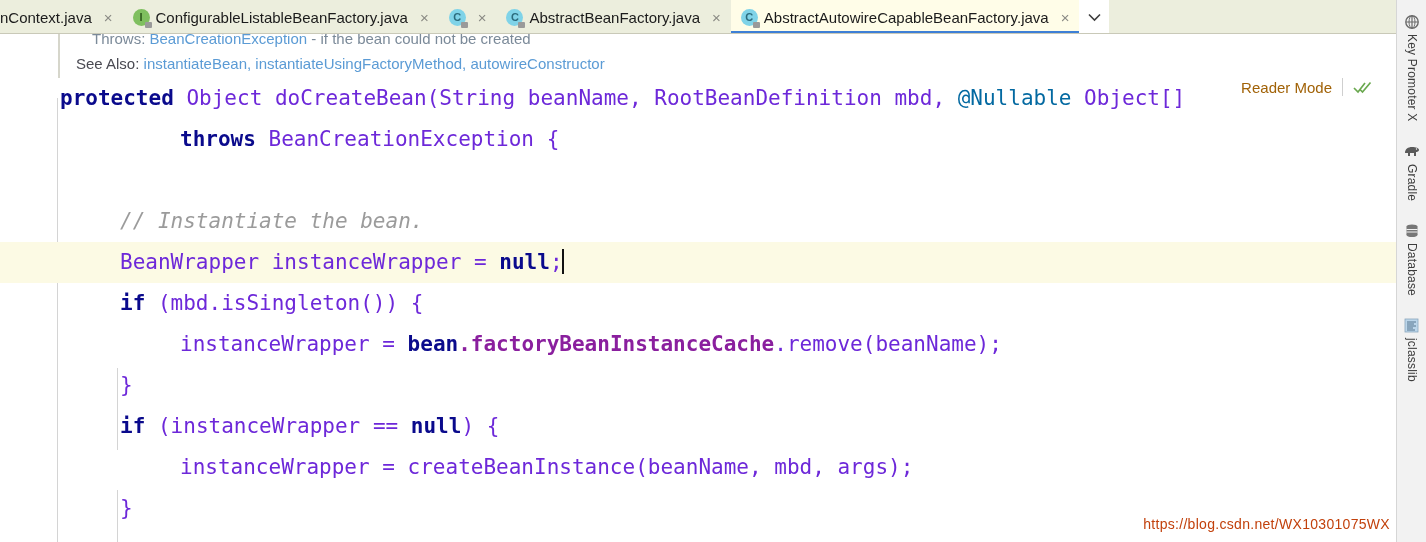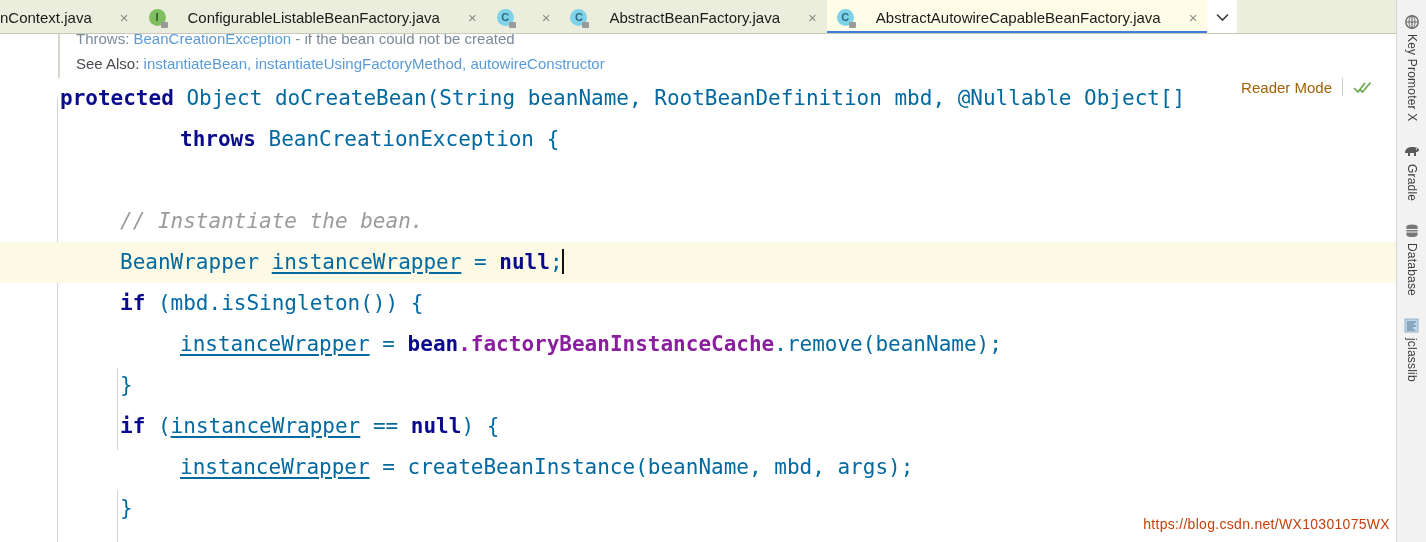--- a/index.html
+++ b/index.html
@@ -15,21 +15,21 @@
   .tabbar {
     position: absolute; left: 0; top: 0;
     width: 1396px; height: 34px;
     background: #eceedd;
     display: flex; align-items: stretch;
     border-bottom: 1px solid #c9c9b8;
     overflow: hidden;
   }
   .tab {
     display: flex; align-items: center;
-    gap: 22px;
+    gap: 6px;
     padding: 0 8px 0 10px;
     height: 34px;
     font-size: 15px;
     color: #1b1b1b;
     white-space: nowrap;
     position: relative;
     background: #eceedd;
   }
   .tab.active { background: #fffde8; }
   .tab.active::after {
@@ -79,21 +79,21 @@
     position: absolute; left:0; top:0; width: 1396px;
   }
   .doc-line {
     height: 22px; line-height: 22px;
     font-family:"Liberation Sans", sans-serif;
     font-size: 15px;
     padding-left: 76px;
     white-space: nowrap;
     color:#4a4a52;
   }
-  .doc-line.clip { color:#7b8a99; }
+  .doc-line.clip { color:#7b8a99;margin-left:16px; }
   .doc-bar {
     position:absolute; left:58px; top:0; width:2px; height:44px;
     background:#d6d6cb;
   }
   .doc-link { color:#5b9bd5; }
 
   .code {
     position: absolute; left:0; top: 44px; width: 1396px;
   }
   .cline {
@@ -106,22 +106,22 @@
     color: #0d0d0d;
     padding-left: 60px;
   }
   .cline.hl { background: #fcfae4; }
   .cline.blank { height: 41px; }
 
   .kw      { color:#0a0a8c; font-weight:bold; }
   .fld     { color:#8a1f9e; font-weight:bold; }
   .ann     { color:#0369a1; }
   .cmt     { color:#9b9b9b; font-style: italic; }
-  .und     { text-decoration: underline; text-underline-offset: 3px; }
-  .plain   { color:#0369a1; }
+  .und     { text-underline-offset: 3px; }
+  .plain   { color:#6d28d9; }
 
   .caret {
     display:inline-block; width:0; border-left:2px solid #111;
     height: 25px; vertical-align: -5px; margin-left: -1px;
   }
 
   
   .reader {
     position:absolute; right: 24px; top: 44px;
     display:flex; align-items:center; gap:10px;

